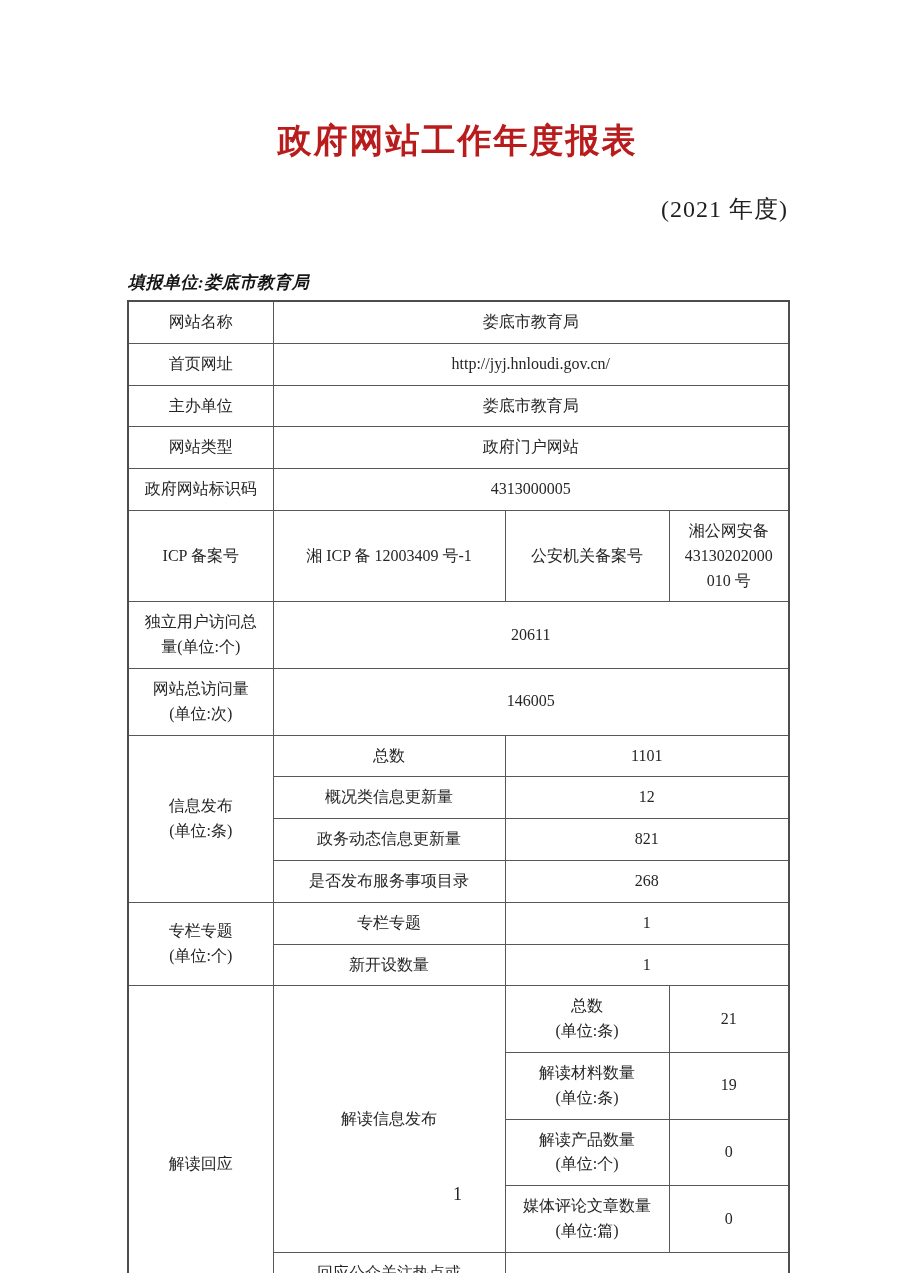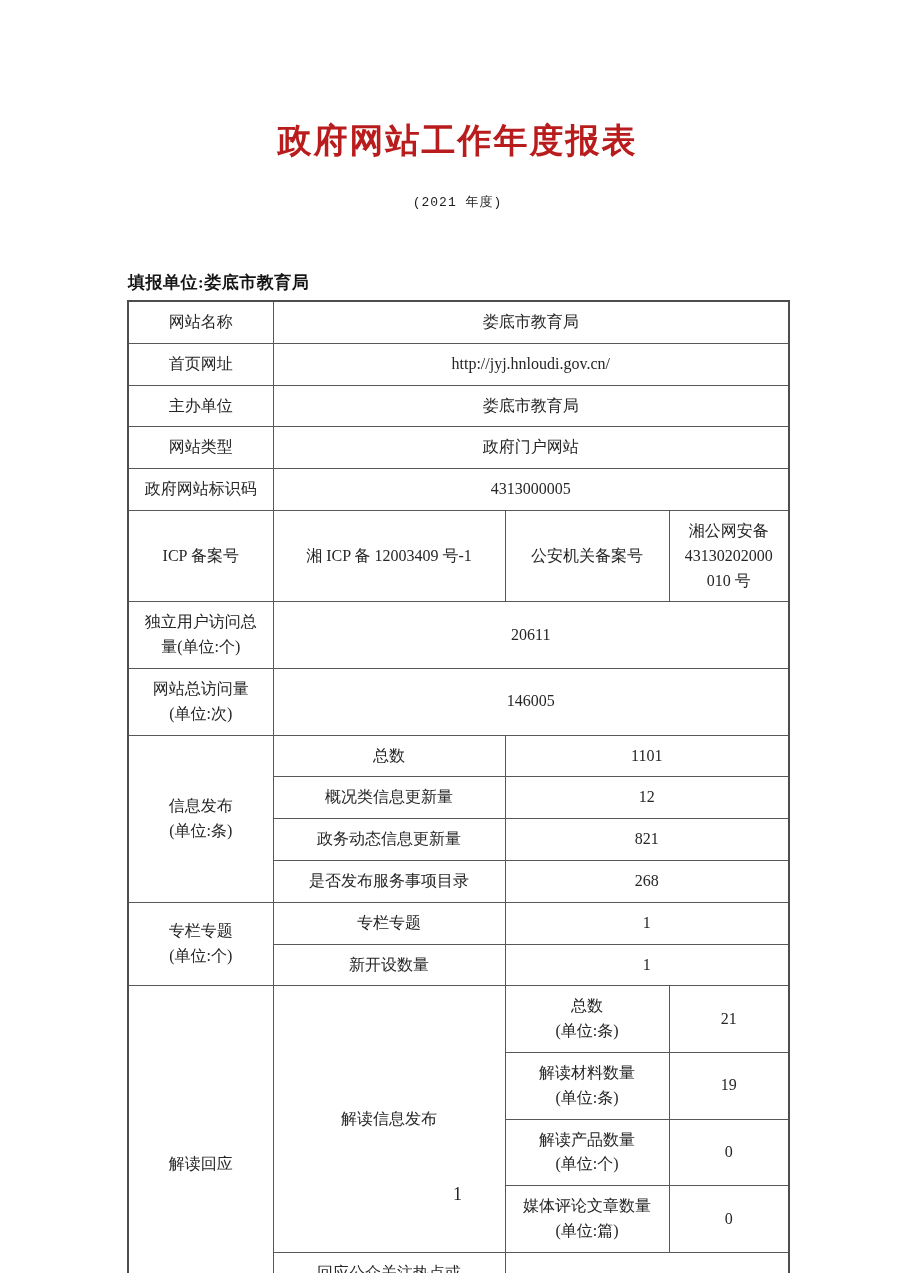--- a/index.html
+++ b/index.html
@@ -12,25 +12,25 @@
     overflow:hidden;
   }
   .doc-title{
     position:absolute;left:127px;top:118px;width:661px;
     text-align:center;
     font-family:"Liberation Sans","DejaVu Sans",sans-serif;
     font-weight:bold;font-size:34px;letter-spacing:2px;color:#b91c1c;
   }
   .doc-subtitle{
     position:absolute;left:127px;top:193px;width:661px;
-    text-align:center;font-size:13px;color:#1f1f1f;letter-spacing:1px;font-family:Liberation Mono, monospace;
+    text-align:right;font-size:24px;color:#1f1f1f;letter-spacing:1px;
   }
   .reporting-unit{
     position:absolute;left:128px;top:271px;
-    font-size:17px;font-weight:bold;color:#151515;letter-spacing:0.5px;
+    font-size:17px;font-weight:bold;color:#151515;letter-spacing:0.5px;font-style:italic;
   }
   table.report{
     position:absolute;left:127px;top:300px;width:661px;
     border-collapse:collapse;table-layout:fixed;
     border:2px solid #4d4d4d;
   }
   table.report td{
     border:1px solid #585858;
     text-align:center;vertical-align:middle;
     font-size:16px;line-height:1.55;

